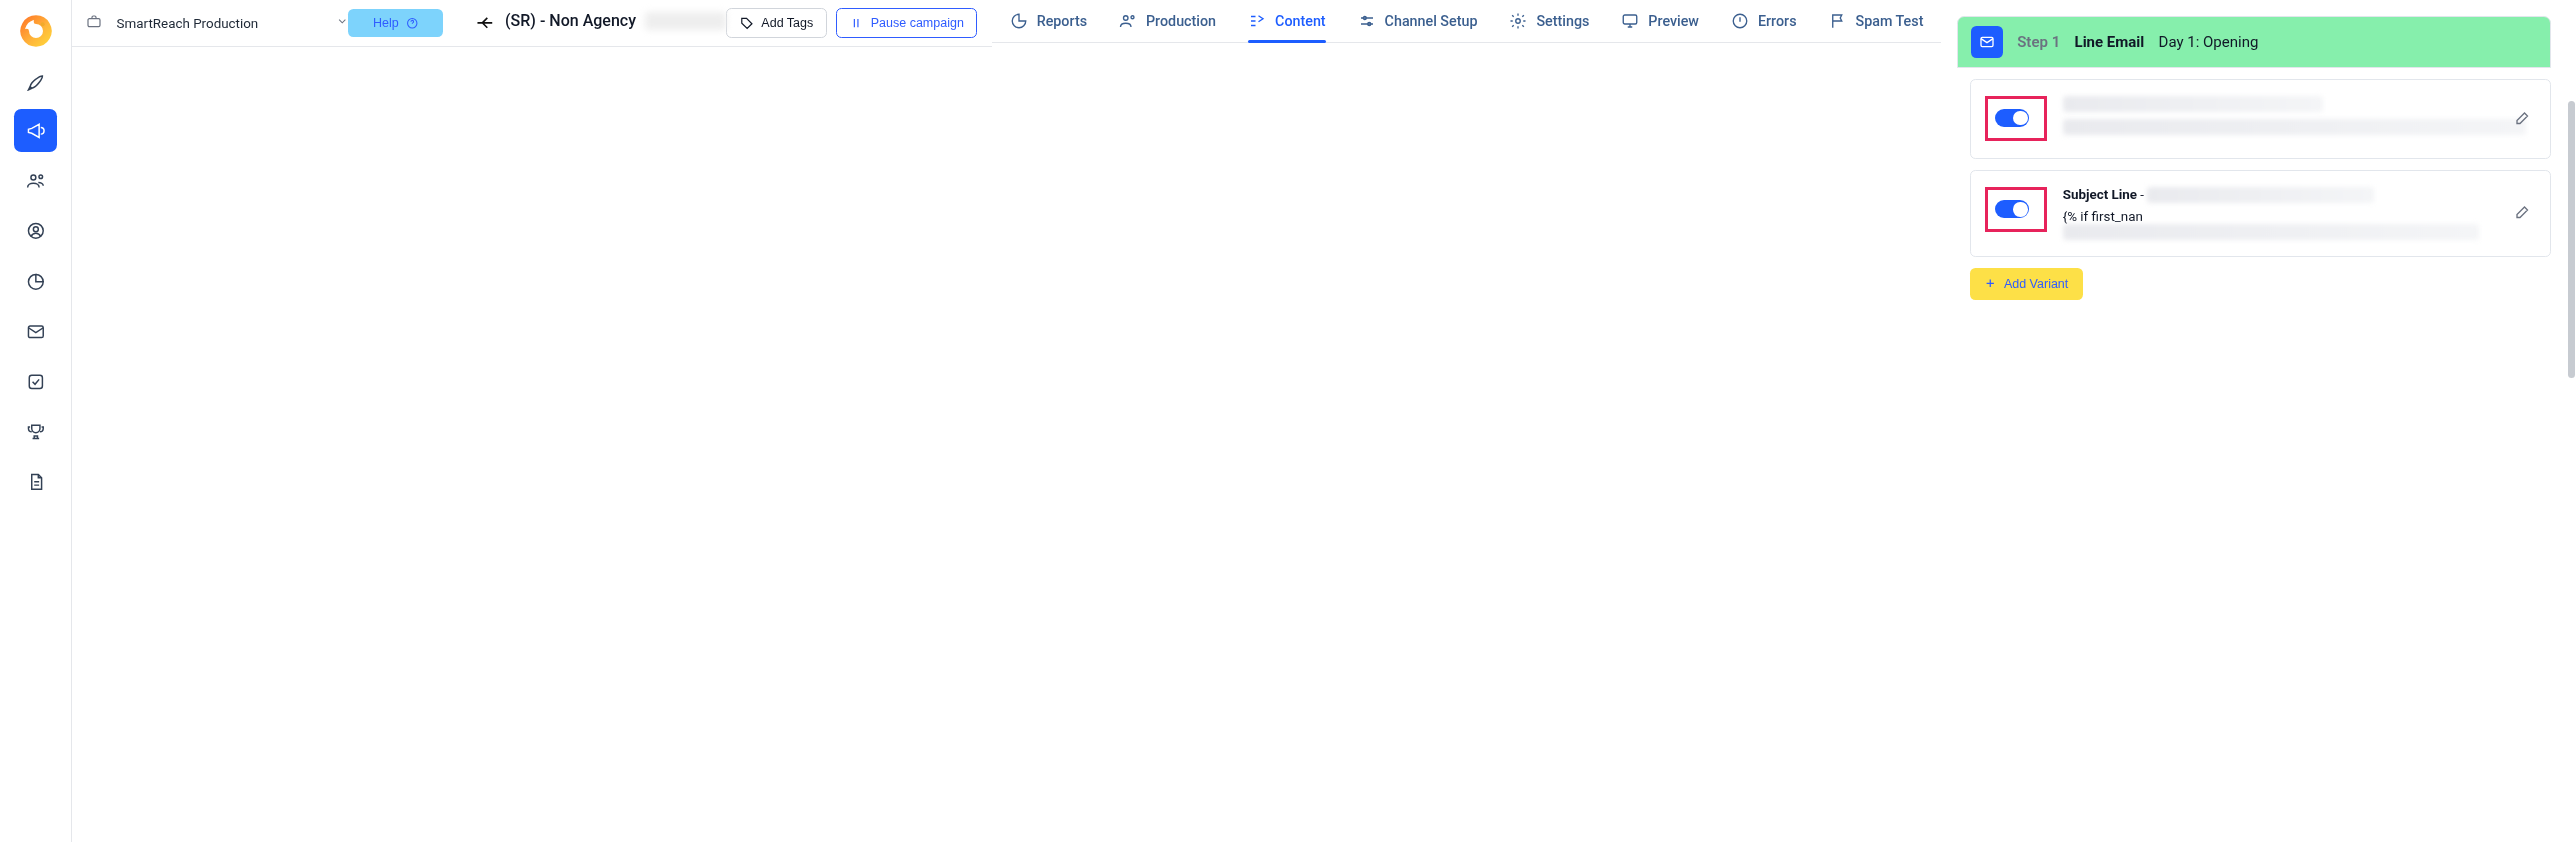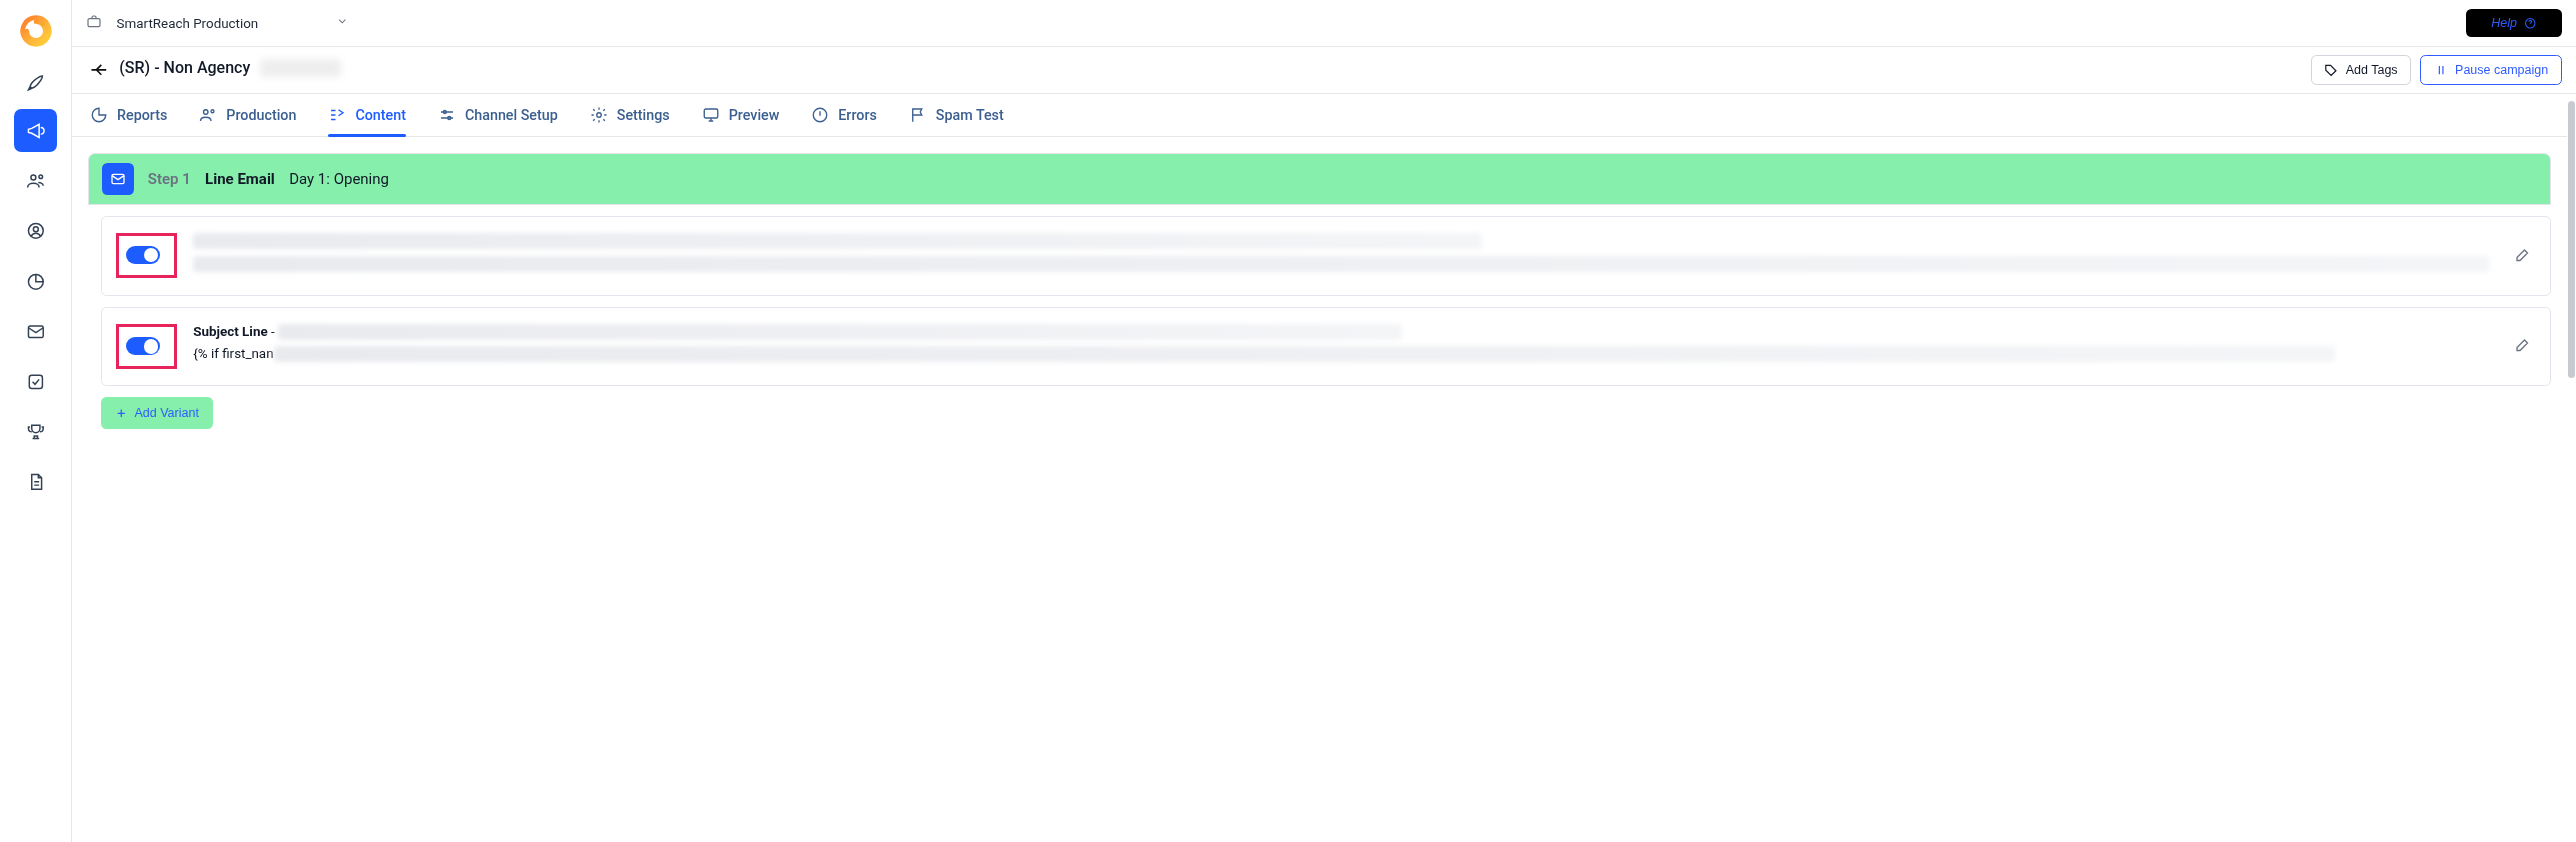--- a/index.html
+++ b/index.html
@@ -23,46 +23,45 @@
     width: 43px; height: 43px;
     border-radius: 7.2px;
     display: flex; align-items: center; justify-content: center;
     color: #334155;
     cursor: pointer;
   }
   .nav-btn.active { background: #1d5dff; color: #ffffff; }
   .nav-btn svg { width: 19.7px; height: 19.7px; stroke: currentColor; fill: none; stroke-width: 1.8; }
 
   
-  .main { flex: 1; display: flex; flex-direction: column; min-width: 0; }
+  .main { flex: 1; display: flex; flex-direction: row; min-width: 0; }
 
   
   .topbar {
     height: 47px;
     display: flex; align-items: center; justify-content: space-between;
     padding: 0 14.3px;
     border-bottom: 0.9px solid #e5e7eb;
   }
   .workspace-selector {
     display: flex; align-items: center; gap: 14.3px;
     color: #1f2937;
     cursor: pointer;
     font-size: 13.4px;
   }
   .workspace-selector .chev { margin-left: 63px; color: #6b7280; }
   .help-btn {
-    background: #000000;
+    background: #7dd3fc;
     color: #2f5cff;
     border-radius: 5.4px;
     padding: 7.2px 25px;
     display: flex; align-items: center; gap: 7.2px;
     font-size: 12.5px;
     cursor: pointer;
     border: none;
-    font-style: italic;
   }
 
   
   .title-row {
     height: 47px;
     display: flex; align-items: center; justify-content: space-between;
     padding: 0 14.3px;
     border-bottom: 0.9px solid #e5e7eb;
   }
   .title-left { display: flex; align-items: flex-start; gap: 8px; }
@@ -177,21 +176,21 @@
   .edit-ic {
     color:#6b7280; cursor:pointer;
     position:absolute; right:18px; top:50%; transform:translateY(-50%);
   }
   .edit-ic svg{ width:18px; height:18px; stroke:currentColor; fill:none; stroke-width:1.8;}
 
   .add-variant-btn {
     margin-top: 10.7px;
     margin-left: 12.5px;
     display:inline-flex; align-items:center; gap:7.2px;
-    background:#86efac; color:#2f5cff;
+    background:#fde047; color:#2f5cff;
     border:none; border-radius:5.4px;
     padding: 9px 14.3px; font-size:12.5px; font-weight:500;
     cursor:pointer;
   }
   .add-variant-btn svg{ width:12.5px; height:12.5px; stroke:currentColor; fill:none; stroke-width:2.4;}
 
   
   .right-scrollbar {
     width: 9px; background: #fff; position: fixed; right:0; top:97px; bottom:0;
     display:flex; justify-content:center;

